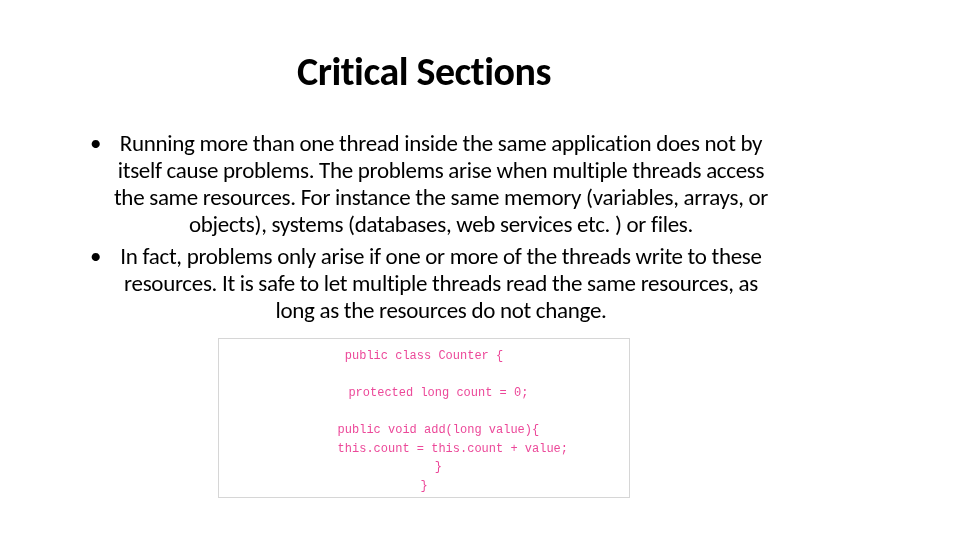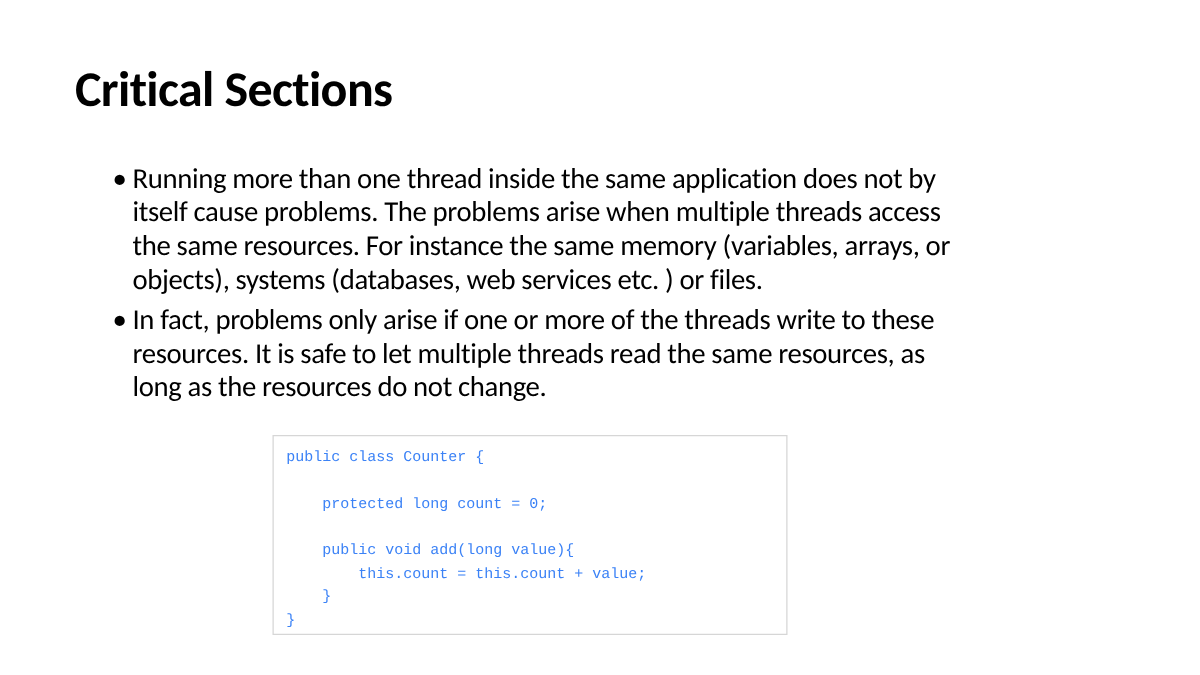--- a/index.html
+++ b/index.html
@@ -10,20 +10,21 @@
     background: #fff;
     font-family: Calibri, "Segoe UI", Arial, sans-serif;
     color: #000;
   }
   .slide {
     box-sizing: border-box;
     width: 848px;
     height: 540px;
     padding: 50px 60px 20px 60px;
     position: relative;
+    text-align: center;
   }
   .title {
     font-size: 40px;
     font-weight: 700;
     margin: 0 0 36px 0;
     line-height: 1.1;
     letter-spacing: -0.5px;
   }
   ul.bullets {
     list-style: none;
@@ -39,28 +40,28 @@
     letter-spacing: -0.3px;
   }
   ul.bullets > li::before {
     content: "•";
     position: absolute;
     left: 0;
     top: 0;
     font-size: 23px;
   }
   .code-box {
-    margin: 24px auto 0 auto;
+    margin: 14px auto 0 auto;
     width: 390px;
     border: 1px solid #d6d6d6;
     padding: 8px 10px 1px 10px;
     font-family: "Courier New", Courier, monospace;
     font-size: 12px;
     line-height: 1.55;
-    color: #3b82f6;
+    color: #ec4899;
     white-space: pre;
     background: #fff;
   }
 </style>
 </head>
 <body>
 
 <div class="slide">
 
   <h1 class="title">Critical Sections</h1>

